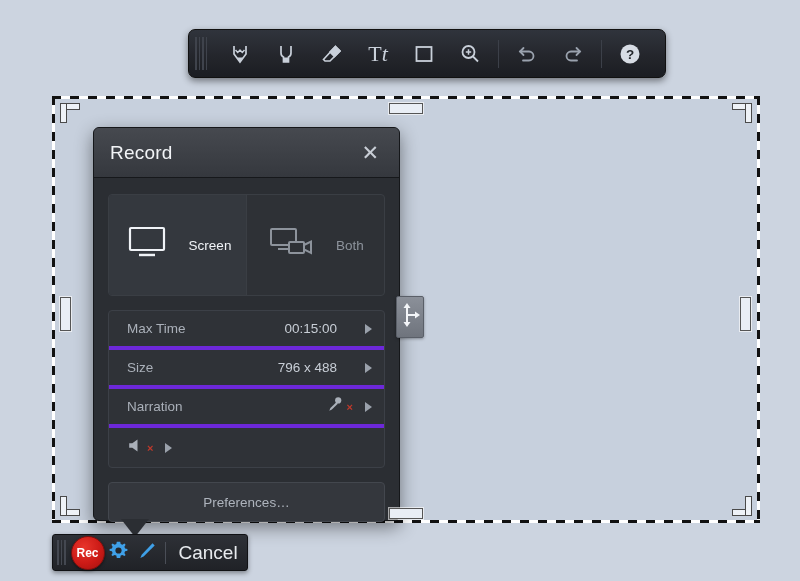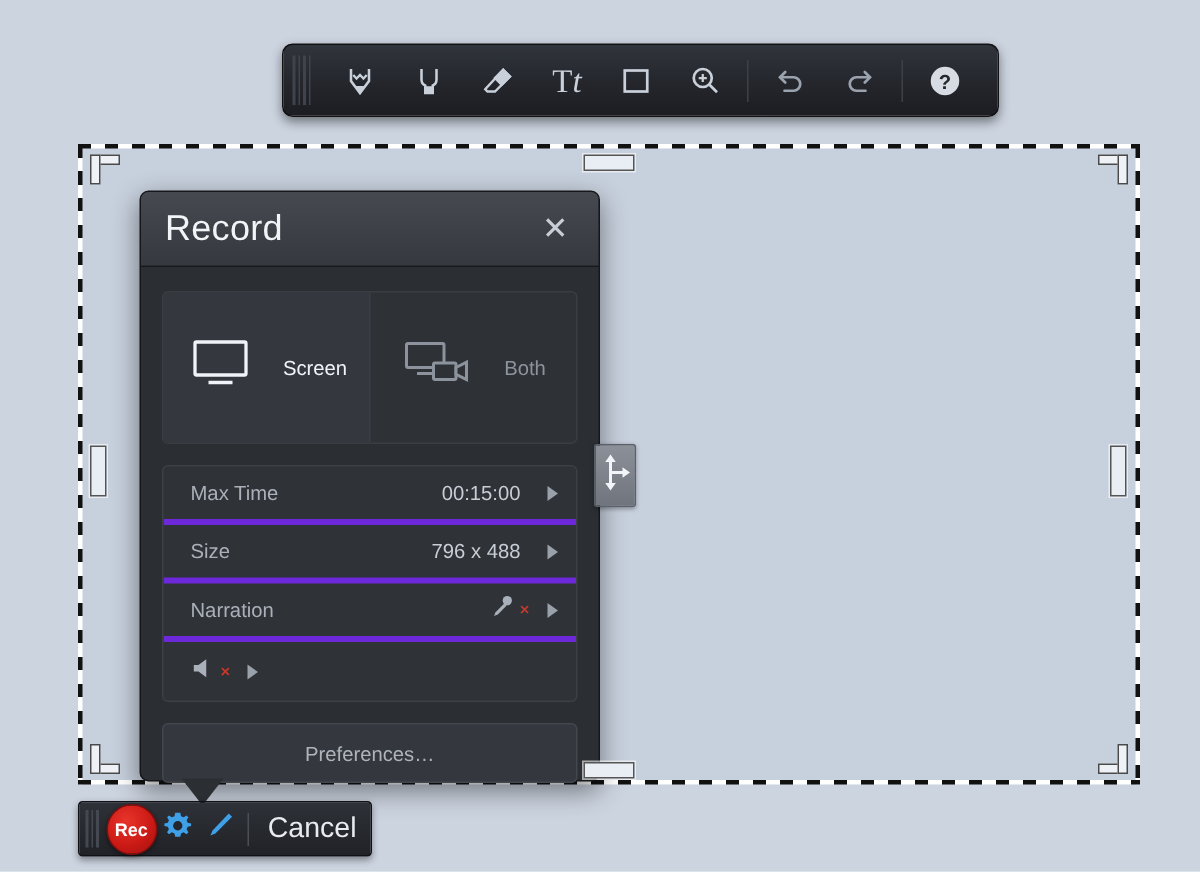--- a/index.html
+++ b/index.html
@@ -112,21 +112,21 @@
   }
   #panel-header {
     height: 50px;
     background: linear-gradient(180deg,#46494f 0%, #35383e 100%);
     border-radius: 5px 5px 0 0;
     display: flex; align-items: center; justify-content: space-between;
     padding: 0 14px 0 16px;
     border-bottom: 1px solid #16181b;
   }
   #panel-title {
-    color: #f2f4f7; font-size: 24px; letter-spacing: .2px;
+    color: #f2f4f7; font-size: 19px; letter-spacing: .2px;
   }
   #panel-close {
     color: #c9ced6; font-size: 21px; line-height: 1; cursor: pointer;
     padding: 4px 6px;
   }
   #panel-body { padding: 16px 14px 14px; }
 
   .mode-row {
     display: flex;
     background: #2e3136;
@@ -157,21 +157,21 @@
   }
   .opt-row {
     height: 39px;
     display: flex; align-items: center;
     padding: 0 12px 0 18px;
     border-bottom: 4px solid #6d28d9;
     cursor: pointer;
   }
   .opt-row:last-child { border-bottom: none; }
   .opt-label { font-size: 13.5px; color: #aab0b9; flex: 1; }
-  .opt-value { font-size: 13.5px; color: #c8ced6; margin-right: 18px; }
+  .opt-value { font-size: 13.5px; color: #c8ced6; margin-right: 28px; }
   .opt-icons { display: flex; align-items: center; gap: 3px; margin-right: 12px; }
   .redx { color: #c0392b; font-size: 11px; font-weight: bold; }
   .chev {
     width: 0; height: 0;
     border-top: 5px solid transparent;
     border-bottom: 5px solid transparent;
     border-left: 7px solid #9aa1ab;
   }
 
   #prefs-btn {

